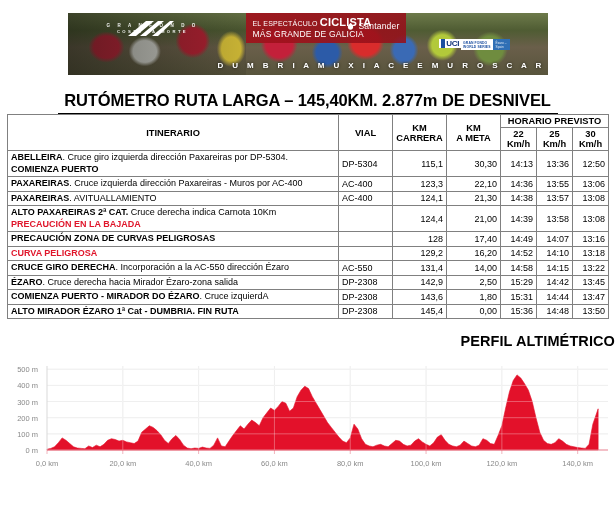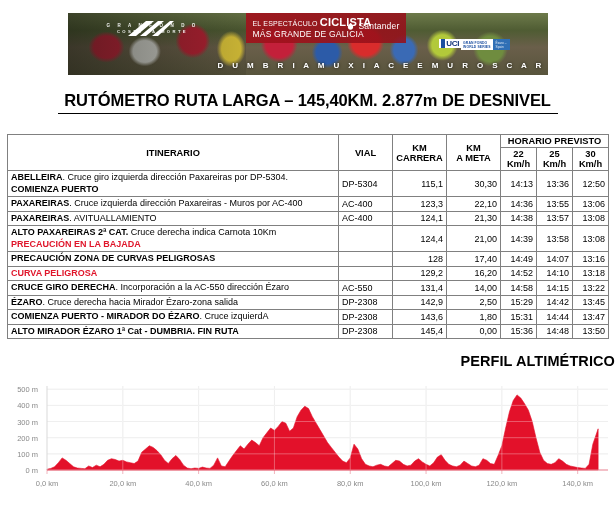--- a/index.html
+++ b/index.html
@@ -77,21 +77,21 @@
           padding:1.5px 2px;letter-spacing:.1px;}
   .uci-blue{background:#2f6fb5;color:#dce8f6;font-size:3.2px;line-height:4px;
             padding:1.5px 3px;white-space:nowrap;}
 
   
   .doc-title{
     text-align:center;font-size:16.5px;font-weight:700;letter-spacing:-.1px;
     padding:0 0 3px 0;margin:0 auto;width:500px;
     border-bottom:1.5px solid #000;
   }
-  .title-row{display:flex;justify-content:center;margin-top:3px;margin-bottom:20px;}
+  .title-row{display:flex;justify-content:center;margin-top:3px;margin-bottom:0;}
 
   
   table.ruta{
     border-collapse:collapse;width:601px;margin:0 7px;
     font-size:9px;table-layout:fixed;
   }
   table.ruta td,table.ruta th{
     border:1px solid #808080;padding:1px 3px;vertical-align:middle;
   }
   table.ruta th{font-weight:700;text-align:center;font-size:9.3px;}

